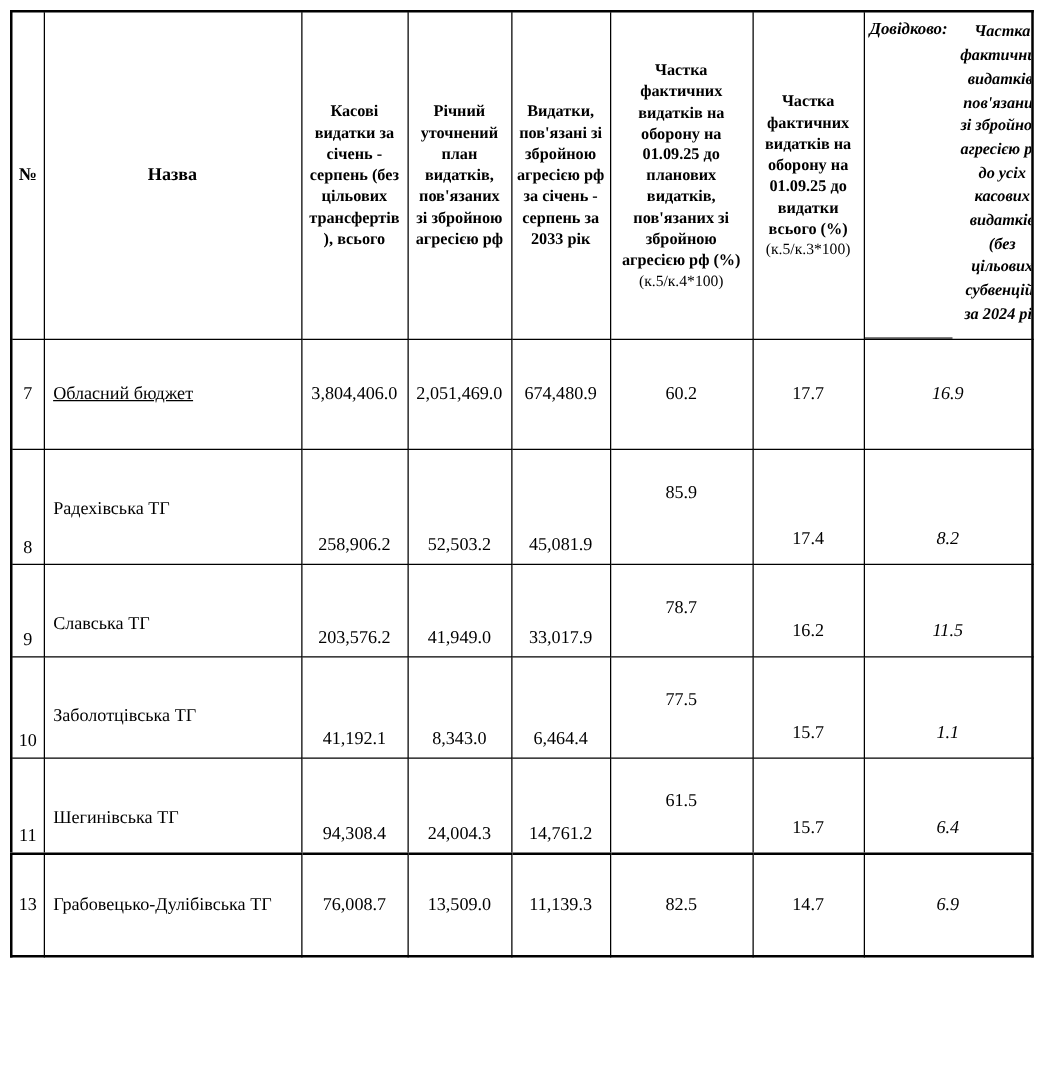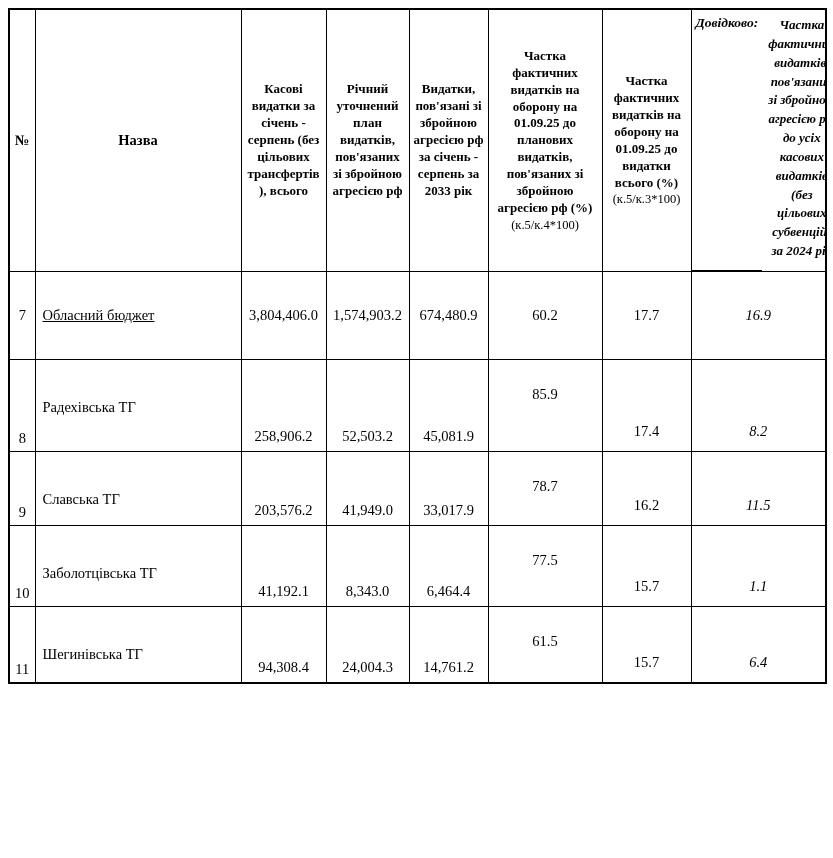--- a/index.html
+++ b/index.html
@@ -138,21 +138,21 @@
             <div class="ref-head-text">Частка фактичних видатків, пов'язаних зі збройною агресією рф до усіх касових видатків (без цільових субвенцій) за 2024 рік</div>
           </div>
         </th>
       </tr>
     </thead>
     <tbody>
       <tr style="height:88px">
         <td class="c-num">7</td>
         <td class="c-name"><span class="u">Обласний бюджет</span></td>
         <td class="c-val">3,804,406.0</td>
-        <td class="c-val">1,574,903.2</td>
+        <td class="c-val">2,051,469.0</td>
         <td class="c-val">674,480.9</td>
         <td class="c-pp">60.2</td>
         <td class="c-pt">17.7</td>
         <td class="c-ref">16.9</td>
       </tr>
       <tr style="height:92px" class="row-split">
         <td class="c-num">8</td>
         <td class="c-name">Радехівська ТГ</td>
         <td class="c-val">258,906.2</td>
         <td class="c-val">52,503.2</td>
@@ -184,15 +184,25 @@
       <tr style="height:77px" class="row-split">
         <td class="c-num">11</td>
         <td class="c-name">Шегинівська ТГ</td>
         <td class="c-val">94,308.4</td>
         <td class="c-val">24,004.3</td>
         <td class="c-val">14,761.2</td>
         <td class="c-pp">61.5</td>
         <td class="c-pt">15.7</td>
         <td class="c-ref">6.4</td>
       </tr>
+      <tr style="height:82px" class="thick-top">
+        <td class="c-num">13</td>
+        <td class="c-name">Грабовецько-Дулібівська ТГ</td>
+        <td class="c-val">76,008.7</td>
+        <td class="c-val">13,509.0</td>
+        <td class="c-val">11,139.3</td>
+        <td class="c-pp">82.5</td>
+        <td class="c-pt">14.7</td>
+        <td class="c-ref">6.9</td>
+      </tr>
     </tbody>
   </table>
 </div>
 
 </body></html>

